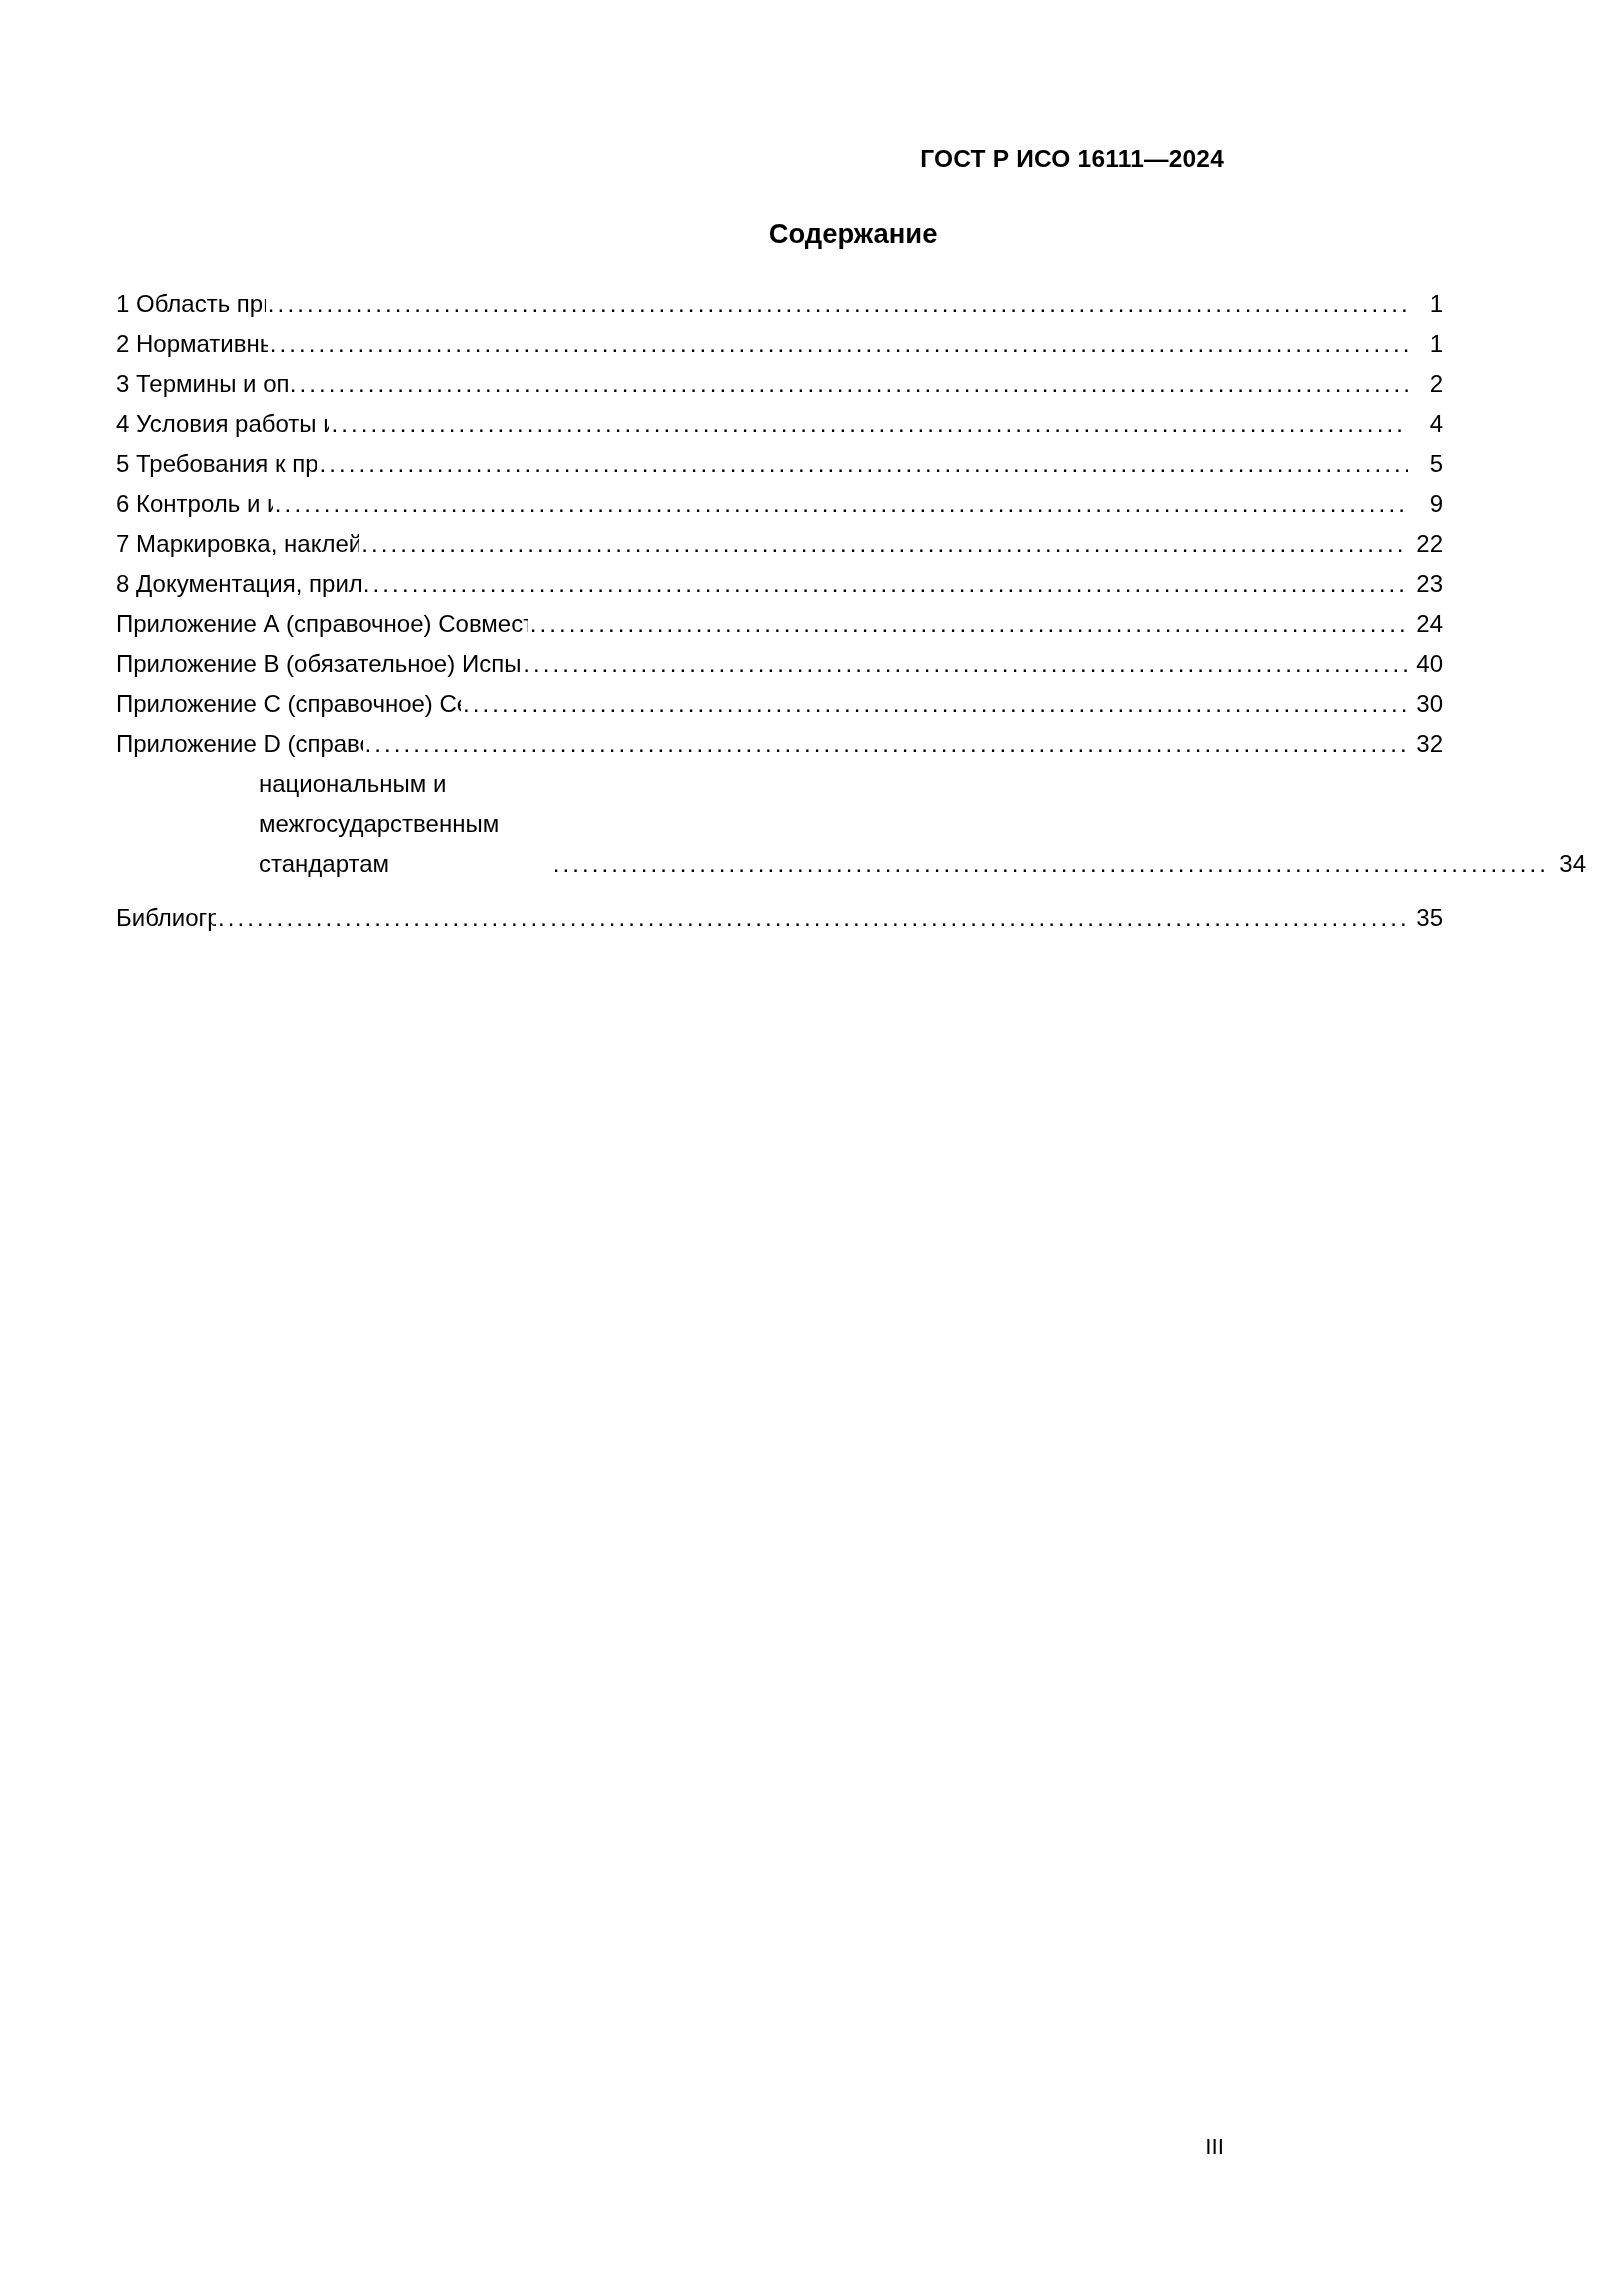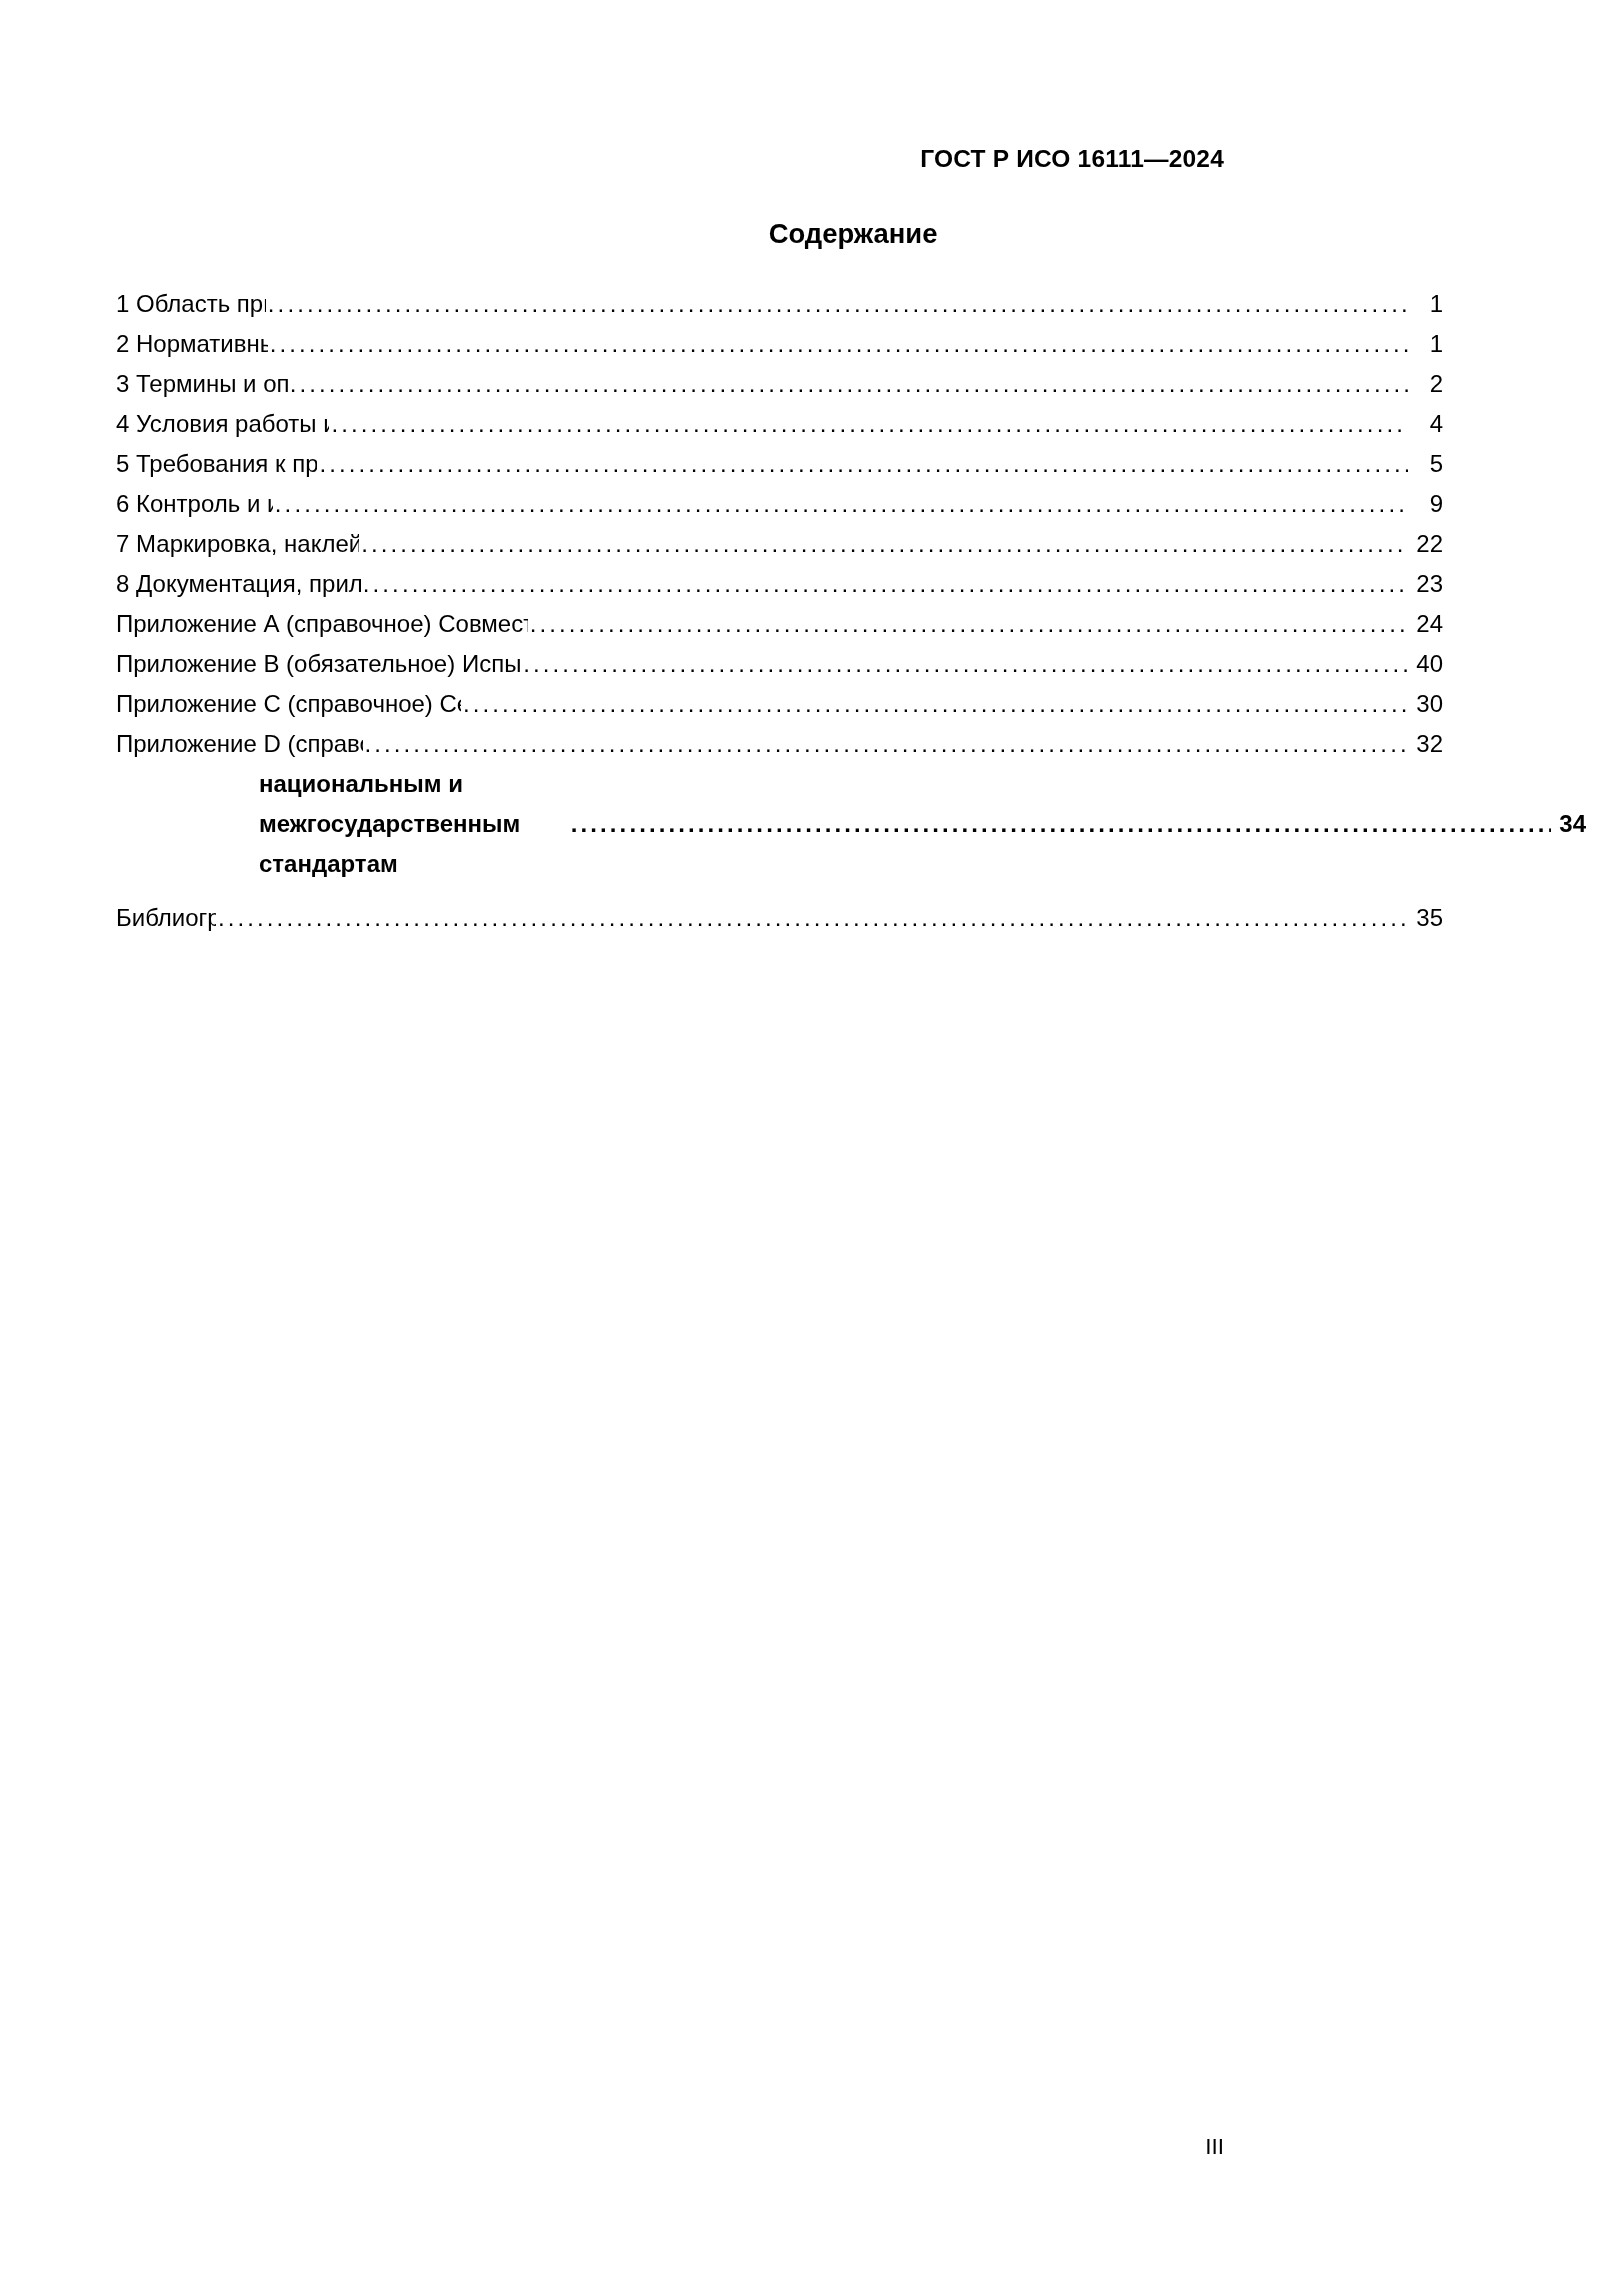--- a/index.html
+++ b/index.html
@@ -76,24 +76,23 @@
   
   .toc-multi {
     font-size: 24px;
     line-height: 40px;
   }
   .toc-multi .line1 {
     display: block;
   }
   .toc-multi .line2 {
     display: flex;
-    align-items: center;
+    align-items: flex-end;
     padding-left: 143px;
     width: 100%;
-    font-weight: bold;
   }
   .footer-page {
     position: absolute;
     right: 145px;
     bottom: 133px;
     font-size: 22.5px;
     margin-top: 8px;
   }
 </style>
 </head>

